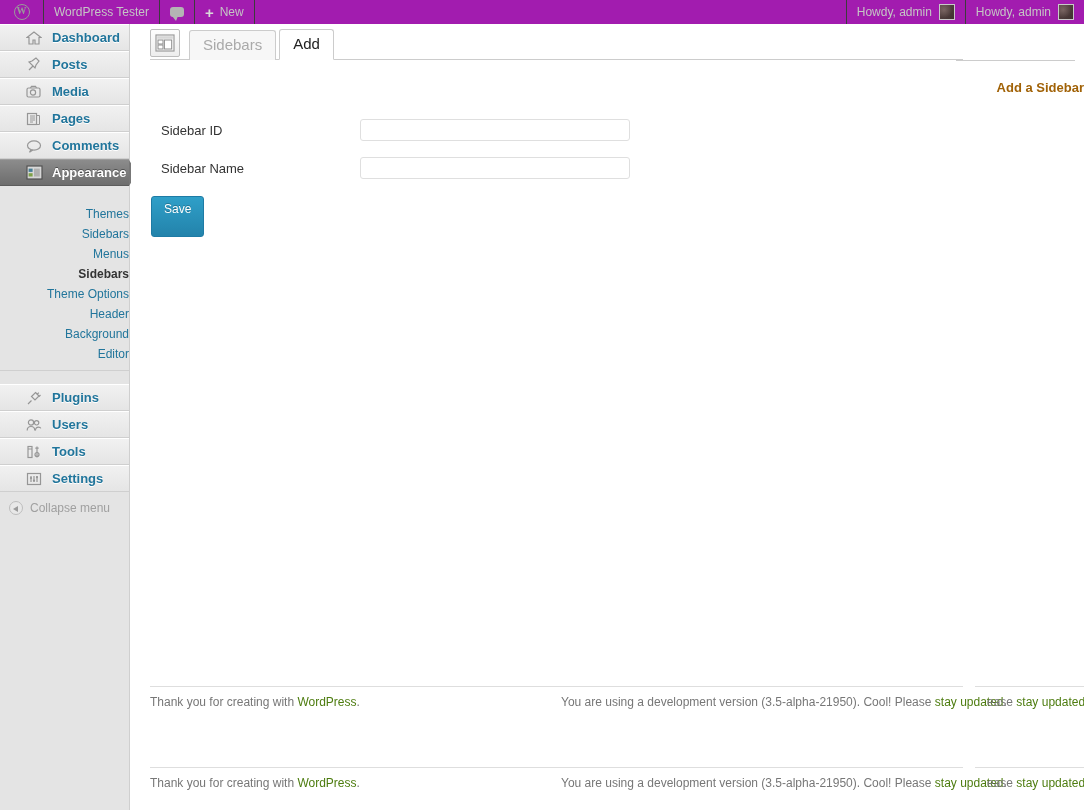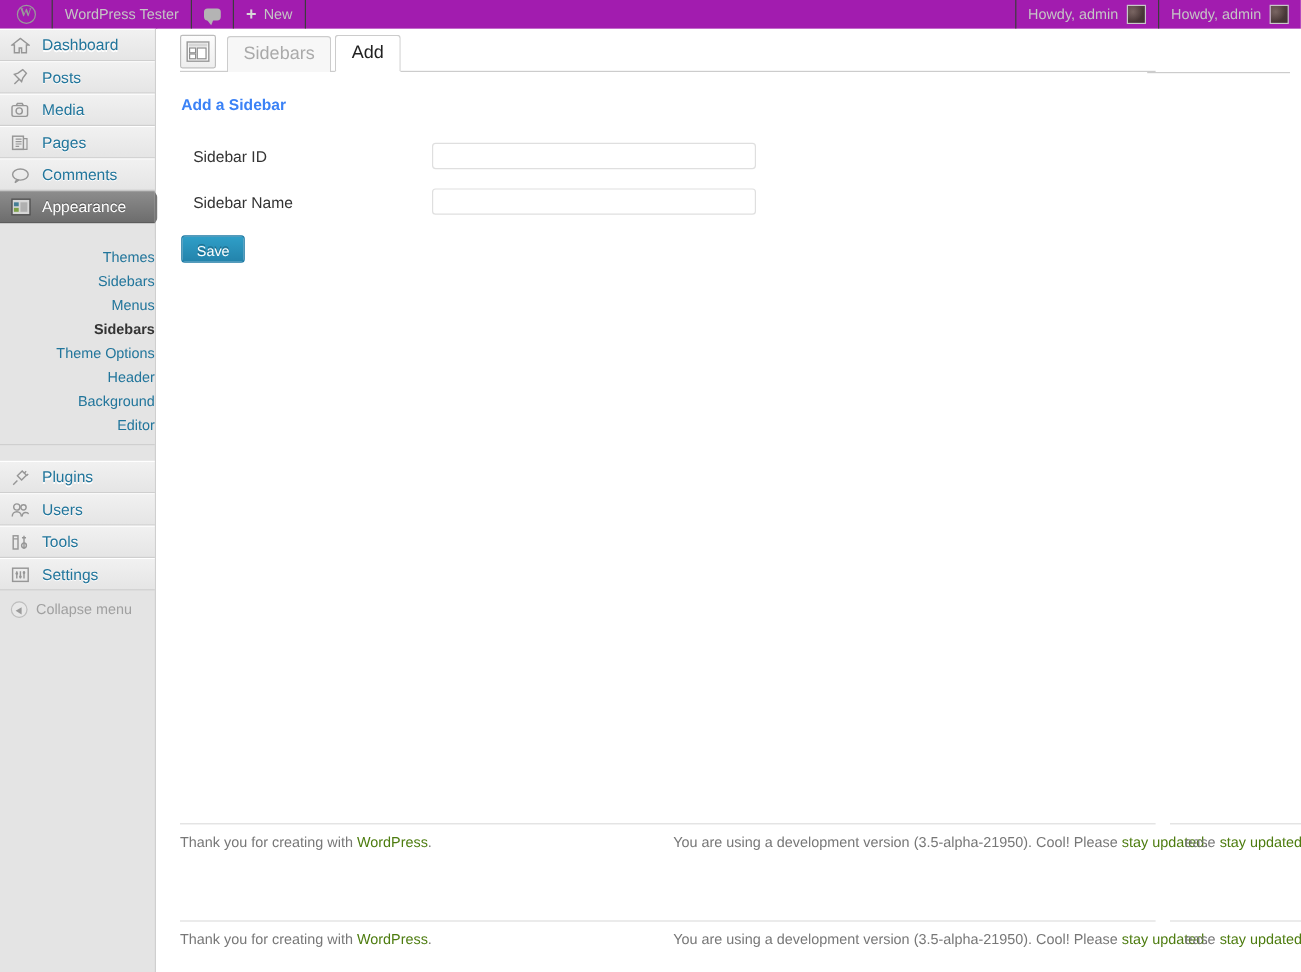--- a/index.html
+++ b/index.html
@@ -78,26 +78,26 @@
     position: absolute; top: 24px; left: 0;
     width: 130px; height: 786px;
     background: #e4e4e4;
     border-right: 1px solid #cfcfcf;
     font-size: 13px;
   }
   .menu-top {
     position: relative;
     display: flex; align-items: center;
     height: 27px;
-    padding-left: 9px;
+    padding-left: 26px;
     background: linear-gradient(#f1f1f1, #e5e5e5);
     border-top: 1px solid #fff;
     border-bottom: 1px solid #cfcfcf;
     color: #21759b;
-    font-weight: normal;
+    font-weight: bold;
     cursor: pointer;
     text-shadow: 0 1px 0 #fff;
   }
   .menu-top .mi-icon { width: 20px; margin-right: 6px; opacity: .85; display:flex; align-items:center; }
   .menu-top.current {
     background: linear-gradient(#8c8c8c, #6d6d6d);
     color: #fff;
     border-top-color: #9d9d9d;
     border-bottom-color: #5c5c5c;
     text-shadow: 0 -1px 0 rgba(0,0,0,.4);
@@ -187,22 +187,23 @@
   .tab-rule {
     position: absolute;
     top: 36px;
     height: 1px;
     background: #ccc;
   }
 
   h3.form-title {
     font-size: 13px;
     font-weight: bold;
-    color: #3b82f6;
+    color: #a16207;
     margin: 20px 0 0 1px;
+    text-align: right;
   }
   .form-table { margin-top: 16px; border-collapse: collapse; }
   .form-table th {
     text-align: left;
     font-weight: normal;
     font-size: 13px;
     color: #333;
     width: 200px;
     padding: 11px 10px 11px 11px;
     vertical-align: middle;
@@ -215,21 +216,21 @@
     background: #fff;
     padding: 2px 6px;
     font-size: 12px;
     font-family: "Liberation Sans", sans-serif;
     color: #333;
     outline: none;
   }
   .button-primary {
     display: inline-block;
     margin: 9px 0 0 1px;
-    padding: 5px 12px 2px 12px;
+    padding: 5px 12px 20px 12px;
     font-size: 12px;
     color: #fff;
     background: linear-gradient(#2f9fc8, #2383ab);
     border: 1px solid #1e7ba5;
     border-radius: 3px;
     text-shadow: 0 -1px 0 rgba(0,0,0,.25);
     cursor: pointer;
     font-family: "Liberation Sans", sans-serif;
   }
 

